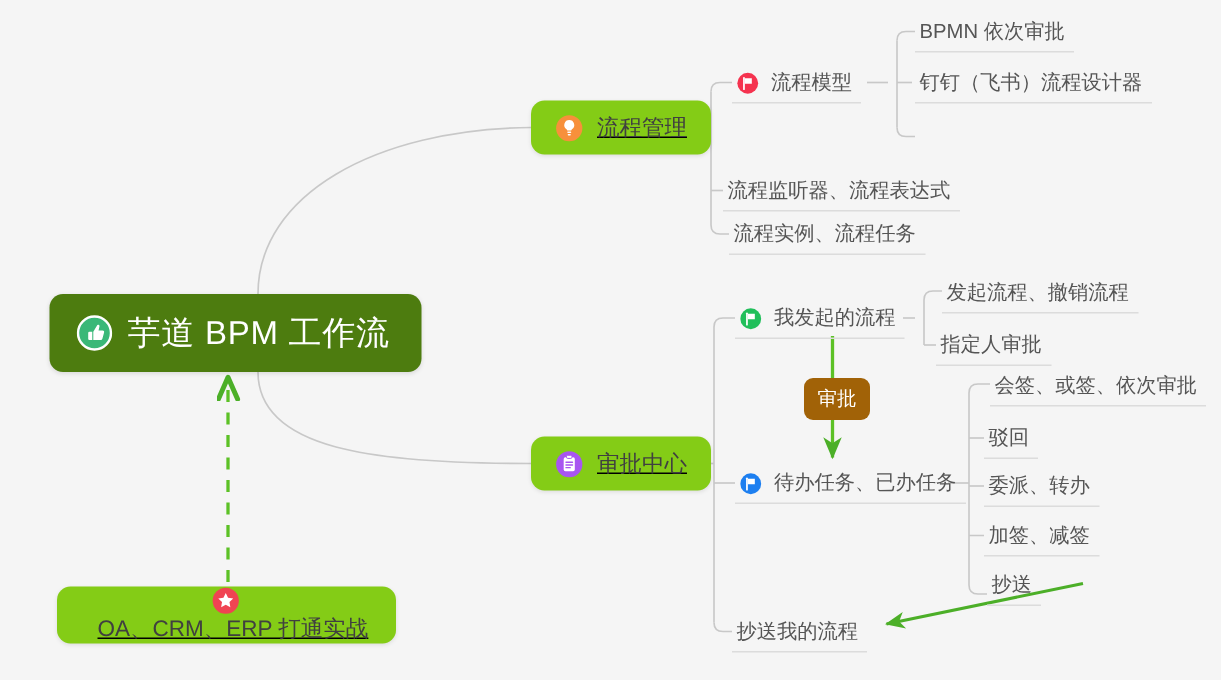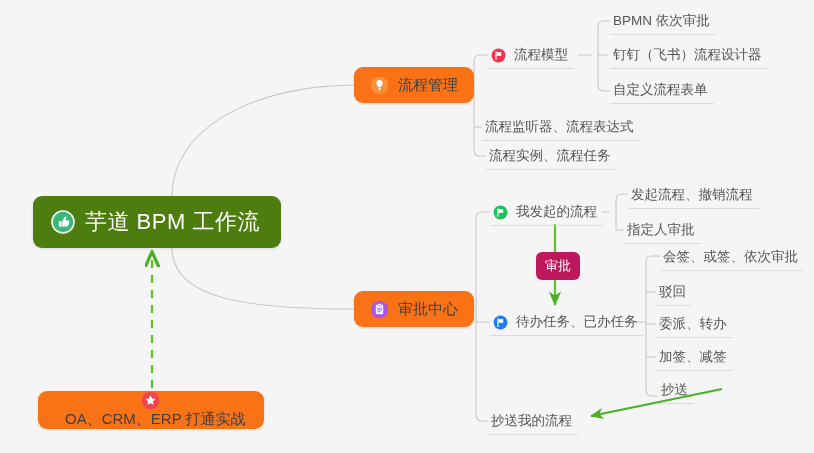--- a/index.html
+++ b/index.html
@@ -57,25 +57,26 @@
   }
   .root-label {
     color: #ffffff;
     font-size: 22px;
     letter-spacing: 0.5px;
     margin-left: 10px;
   }
 
   
   .card-node {
-    background: #f97316;
+    background: #84cc16;
     border-radius: 9px;
     box-shadow: 0 1px 3px rgba(0,0,0,0.10);
     padding: 0 16px;
     height: 36px;
+    text-decoration: underline;
   }
   .card-label {
     color: #404040;
     font-size: 15px;
     margin-left: 9px;
   }
 
   .node-process-mgmt { left: 354px; top: 67px; }
   .node-approval-center { left: 354px; top: 291px; }
 
@@ -106,21 +107,21 @@
     align-items: center;
     justify-content: center;
     flex: 0 0 auto;
   }
   .icon svg { display: block; }
 
   
   .chip-node {
     left: 536px;
     top: 252px;
-    background: #be185d;
+    background: #a16207;
     border-radius: 6px;
     height: 28px;
     padding: 0 9px;
     z-index: 4;
   }
   .chip-label {
     color: #ffffff;
     font-size: 13px;
   }
 
@@ -237,23 +238,20 @@
   </div>
 
   <div class="node leaf-node" style="left:610px; top:8px;">
     <span class="leaf-label">BPMN 依次审批</span>
   </div>
 
   <div class="node leaf-node" style="left:610px; top:42px;">
     <span class="leaf-label">钉钉（飞书）流程设计器</span>
   </div>
 
-  <div class="node leaf-node" style="left:610px; top:77px;">
-    <span class="leaf-label">自定义流程表单</span>
-  </div>
 
   <div class="node leaf-node" style="left:482px; top:114px;">
     <span class="leaf-label">流程监听器、流程表达式</span>
   </div>
 
   <div class="node leaf-node" style="left:486px; top:143px;align-items:center;">
     <span class="leaf-label">流程实例、流程任务</span>
   </div>
 
   <div class="node card-node node-approval-center">

